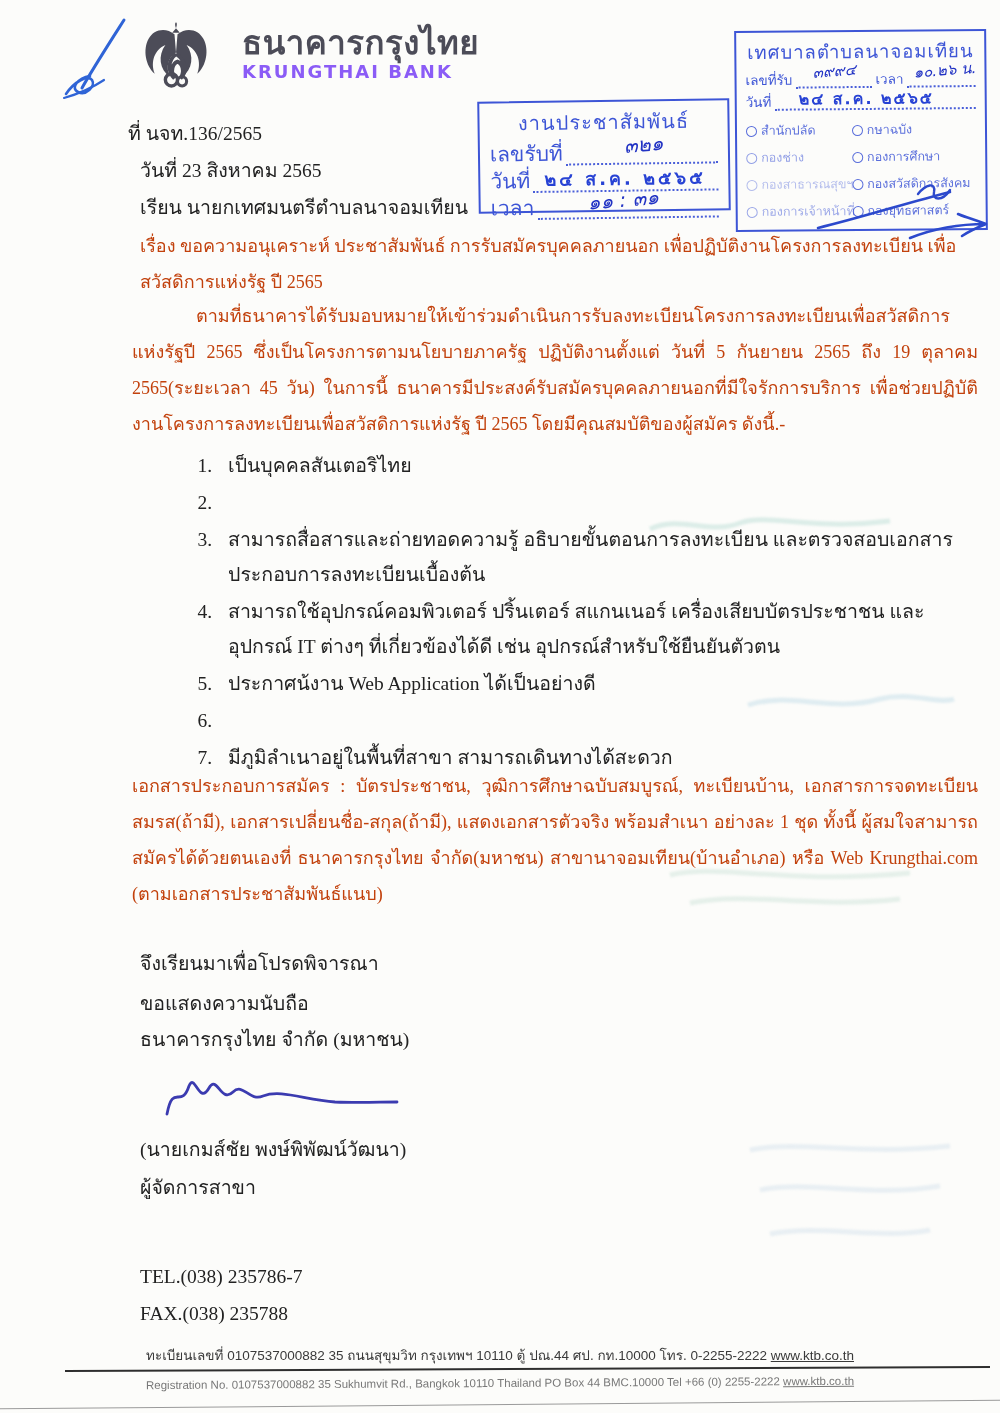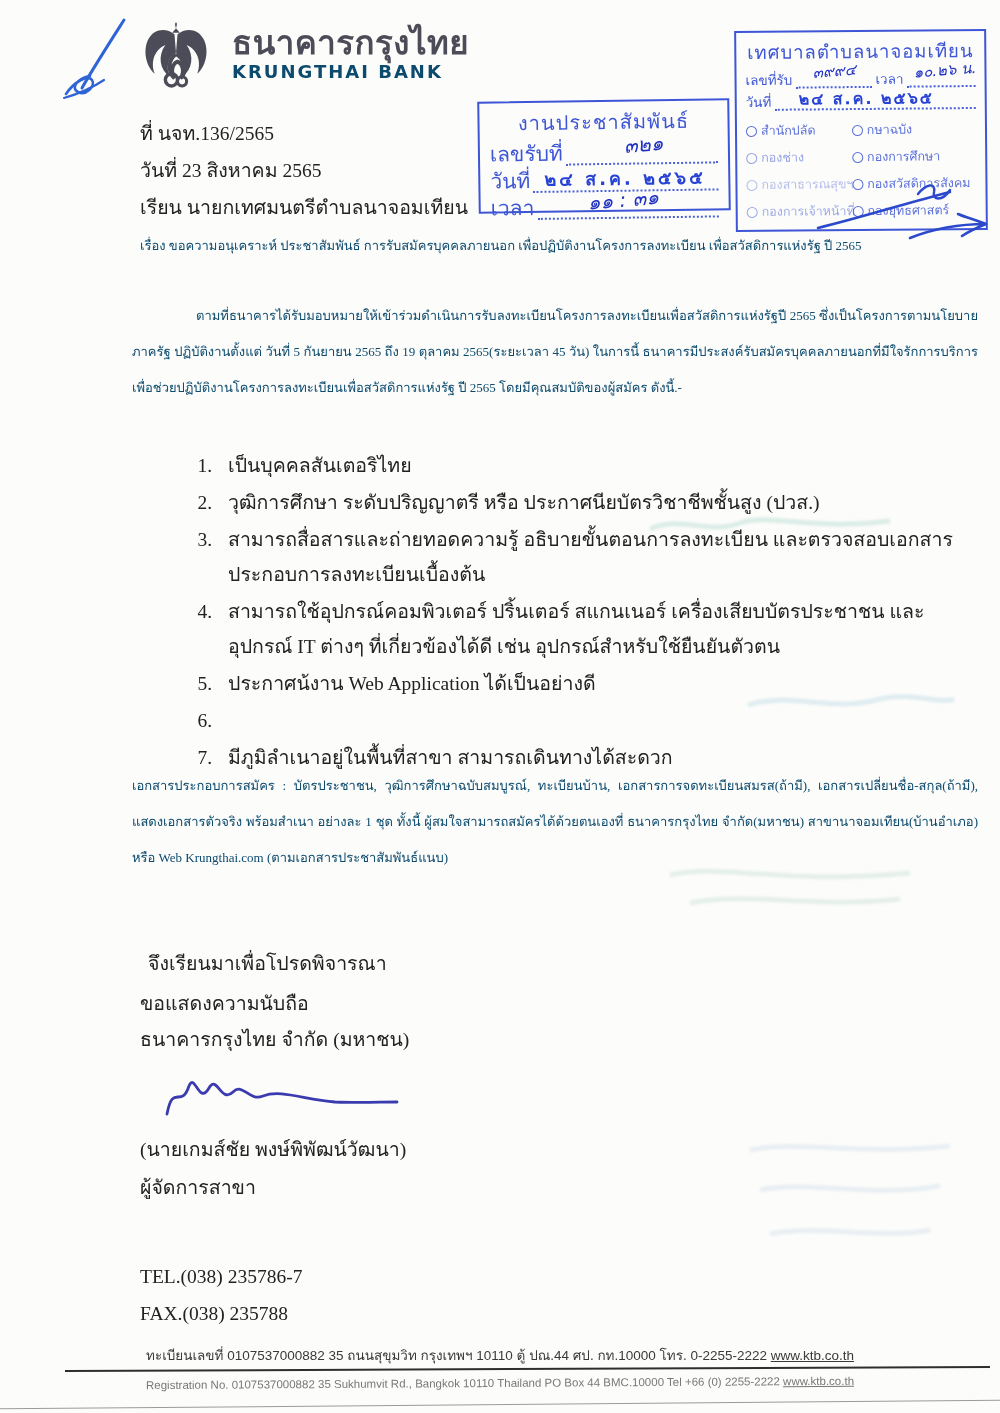--- a/index.html
+++ b/index.html
@@ -1,43 +1,43 @@
 <!DOCTYPE html>
 <html><head>
 <meta charset="utf-8">
 <style>
   html,body{margin:0;padding:0;}
   body{background:#e8e8e8;font-family:"Liberation Serif","DejaVu Serif",serif;}
   .page{position:relative;width:1000px;height:1413px;margin:0 auto;background:#fcfcfa;overflow:hidden;color:#1f1f1f;}
   .line{position:absolute;white-space:nowrap;font-size:19.5px;color:#222;}
   
-  .logo{position:absolute;left:138px;top:16px;display:flex;align-items:center;gap:18px;}
+  .logo{position:absolute;left:138px;top:16px;display:flex;align-items:center;gap:28px;}
   .logo-text .th{font-family:"DejaVu Sans","Liberation Sans",sans-serif;font-weight:bold;font-size:33px;color:#4c4c58;letter-spacing:0.5px;line-height:1.05;}
-  .logo-text .en{font-family:"DejaVu Sans","Liberation Sans",sans-serif;font-weight:bold;font-size:18px;color:#0c4a6e;letter-spacing:2px;}
+  .logo-text .en{font-family:"DejaVu Sans","Liberation Sans",sans-serif;font-weight:bold;font-size:18px;color:#8b5cf6;letter-spacing:2px;}
   
   .stamp{position:absolute;border:2.5px solid #3d55d6;color:#3d55d6;background:rgba(255,255,255,0.0);
          font-family:"Liberation Serif","DejaVu Serif",serif;}
   .pr-stamp{left:478px;top:100px;width:252px;height:112px;transform:rotate(-0.8deg);padding:4px 10px 6px 10px;box-sizing:border-box;}
   .muni-stamp{left:735px;top:30px;width:252px;height:201px;transform:rotate(-0.5deg);padding:5px 9px 4px 9px;box-sizing:border-box;}
   .stamp-title{text-align:center;font-size:20px;letter-spacing:1px;}
   .muni-stamp .stamp-title{font-size:18.5px;}
   .srow{display:flex;align-items:flex-end;position:relative;margin-top:4px;}
   .slbl{font-size:21px;line-height:1.1;}
   .muni-stamp .slbl{font-size:13.5px;}
   .sdots{flex:1;border-bottom:2px dotted #4a5fd9;height:16px;position:relative;margin-left:3px;}
   .hand{font-family:"DejaVu Sans","Liberation Sans",sans-serif;font-style:italic;color:#2233c4;font-size:20px;transform:rotate(-4deg);position:absolute;bottom:-2px;white-space:nowrap;}
   .stamped{font-family:"DejaVu Sans","Liberation Sans",sans-serif;font-weight:bold;color:#2742d4;letter-spacing:3px;font-size:18px;position:absolute;bottom:-3px;white-space:nowrap;}
   .muni-stamp .stamped{font-size:16px;letter-spacing:2px;}
   .muni-stamp .hand{font-size:15px;}
   .dept-grid{display:grid;grid-template-columns:46% 54%;row-gap:7px;margin-top:10px;font-size:12.5px;}
   .dept{display:flex;align-items:center;white-space:nowrap;}
   .circ{display:inline-block;width:9px;height:9px;border:1.3px solid currentColor;border-radius:50%;margin-right:4px;flex:0 0 auto;}
   .f55{opacity:.55}.f35{opacity:.38}.f50{opacity:.5}.f80{opacity:.85}
   
-  .para{position:absolute;font-size:13px;line-height:36px;text-align:justify;color:#0c4a6e;}
+  .para{position:absolute;font-size:18px;line-height:36px;text-align:justify;color:#c2410c;}
   .qual-list{position:absolute;left:190px;top:448px;width:788px;font-size:19.5px;line-height:35px;color:#222;}
   .qitem{display:flex;gap:16px;margin-bottom:2px;}
   .qno{flex:0 0 22px;text-align:right;}
   
   .footer-th{position:absolute;left:0;top:1344px;width:1000px;text-align:center;font-size:13.5px;color:#3a3a3a;font-family:"Liberation Sans","DejaVu Sans",sans-serif;}
   .footer-en{position:absolute;left:0;top:1377px;width:1000px;text-align:center;font-size:11.5px;color:#787878;font-family:"Liberation Sans","DejaVu Sans",sans-serif;transform:rotate(-0.35deg);}
   .rule1{position:absolute;left:65px;top:1368px;width:925px;border-top:2px solid #2e2e2e;transform:rotate(-0.25deg);}
   .rule2{position:absolute;left:0px;top:1404px;width:1000px;border-top:1.3px solid #9a9a9a;transform:rotate(-0.5deg);}
   .uline{text-decoration:underline;}
   
@@ -158,36 +158,35 @@
   <svg class="ghost" style="left:740px;top:685px" width="220" height="36" viewBox="0 0 220 36">
     <path d="M8 20 C 50 6, 90 28, 140 14 C 170 6, 200 20, 214 14" stroke="#c3dde8" stroke-width="5" fill="none"></path>
   </svg>
   <svg class="ghost" style="left:660px;top:855px" width="260" height="60" viewBox="0 0 260 60">
     <path d="M10 20 C 60 8, 120 30, 250 18 M30 48 C 90 36, 150 54, 240 44" stroke="#cfe4da" stroke-width="5" fill="none"></path>
   </svg>
   <svg class="ghost" style="left:740px;top:1130px" width="220" height="130" viewBox="0 0 220 130">
     <path d="M10 20 C 60 10, 120 26, 210 16 M20 60 C 70 50, 130 68, 200 56 M30 104 C 80 94, 140 110, 190 100" stroke="#d5e2ec" stroke-width="5" fill="none"></path>
   </svg>
 
-  <div class="line" style="left:140px;top:118px">ที่ นจท.136/2565</div>
+  <div class="line" style="left:128px;top:118px">ที่ นจท.136/2565</div>
   <div class="line" style="left:140px;top:155px">วันที่  23  สิงหาคม 2565</div>
   <div class="line" style="left:140px;top:192px">เรียน   นายกเทศมนตรีตำบลนาจอมเทียน</div>
 
   <div class="para" style="left:140px;top:228px;width:838px;text-align:left">เรื่อง   ขอความอนุเคราะห์ ประชาสัมพันธ์ การรับสมัครบุคคลภายนอก เพื่อปฏิบัติงานโครงการลงทะเบียน เพื่อสวัสดิการแห่งรัฐ ปี 2565</div>
 
   <div class="para" style="left:132px;top:298px;width:846px;text-indent:64px">ตามที่ธนาคารได้รับมอบหมายให้เข้าร่วมดำเนินการรับลงทะเบียนโครงการลงทะเบียนเพื่อสวัสดิการแห่งรัฐปี 2565 ซึ่งเป็นโครงการตามนโยบายภาครัฐ ปฏิบัติงานตั้งแต่ วันที่ 5 กันยายน 2565 ถึง 19 ตุลาคม 2565(ระยะเวลา 45 วัน) ในการนี้ ธนาคารมีประสงค์รับสมัครบุคคลภายนอกที่มีใจรักการบริการ เพื่อช่วยปฏิบัติงานโครงการลงทะเบียนเพื่อสวัสดิการแห่งรัฐ ปี 2565 โดยมีคุณสมบัติของผู้สมัคร ดังนี้.-</div>
 
   <div class="qual-list">
     <div class="qitem">
         <span class="qno">1.</span>
         <span>เป็นบุคคลสันเตอริไทย</span>
       </div>
     <div class="qitem">
         <span class="qno">2.</span>
-        <span>วุฒิการศึกษา ระดับปริญญาตรี หรือ ประกาศนียบัตรวิชาชีพชั้นสูง (ปวส.)</span>
       </div>
     <div class="qitem">
         <span class="qno">3.</span>
         <span>สามารถสื่อสารและถ่ายทอดความรู้ อธิบายขั้นตอนการลงทะเบียน และตรวจสอบเอกสารประกอบการลงทะเบียนเบื้องต้น</span>
       </div>
     <div class="qitem">
         <span class="qno">4.</span>
         <span>สามารถใช้อุปกรณ์คอมพิวเตอร์ ปริ้นเตอร์ สแกนเนอร์ เครื่องเสียบบัตรประชาชน และอุปกรณ์ IT ต่างๆ ที่เกี่ยวข้องได้ดี เช่น อุปกรณ์สำหรับใช้ยืนยันตัวตน</span>
       </div>
     <div class="qitem">
@@ -198,21 +197,21 @@
         <span class="qno">6.</span>
       </div>
     <div class="qitem">
         <span class="qno">7.</span>
         <span>มีภูมิลำเนาอยู่ในพื้นที่สาขา สามารถเดินทางได้สะดวก</span>
       </div>
   </div>
 
   <div class="para" style="left:132px;top:768px;width:846px">เอกสารประกอบการสมัคร : บัตรประชาชน, วุฒิการศึกษาฉบับสมบูรณ์, ทะเบียนบ้าน, เอกสารการจดทะเบียนสมรส(ถ้ามี), เอกสารเปลี่ยนชื่อ-สกุล(ถ้ามี), แสดงเอกสารตัวจริง พร้อมสำเนา อย่างละ 1 ชุด  ทั้งนี้ ผู้สมใจสามารถสมัครได้ด้วยตนเองที่ ธนาคารกรุงไทย จำกัด(มหาชน) สาขานาจอมเทียน(บ้านอำเภอ) หรือ Web Krungthai.com (ตามเอกสารประชาสัมพันธ์แนบ)</div>
 
-  <div class="line" style="left:148px;top:948px">จึงเรียนมาเพื่อโปรดพิจารณา</div>
+  <div class="line" style="left:140px;top:948px">จึงเรียนมาเพื่อโปรดพิจารณา</div>
   <div class="line" style="left:140px;top:988px">ขอแสดงความนับถือ</div>
   <div class="line" style="left:140px;top:1024px">ธนาคารกรุงไทย จำกัด (มหาชน)</div>
 
   <svg class="ink" style="left:155px;top:1062px" width="260" height="70" viewBox="0 0 260 70">
     <path d="M12 52 C 18 20, 26 48, 34 24 C 40 10, 44 44, 54 26 C 62 12, 66 42, 78 30 C 88 20, 94 40, 108 34 C 126 27, 150 38, 180 40 C 205 41, 225 40, 242 40" stroke="#3b3bb0" stroke-width="2.8" fill="none" stroke-linecap="round"></path>
   </svg>
   <div class="line" style="left:140px;top:1134px">(นายเกมส์ชัย พงษ์พิพัฒน์วัฒนา)</div>
   <div class="line" style="left:140px;top:1172px">ผู้จัดการสาขา</div>
 
   <div class="line" style="left:140px;top:1266px">TEL.(038) 235786-7</div>

